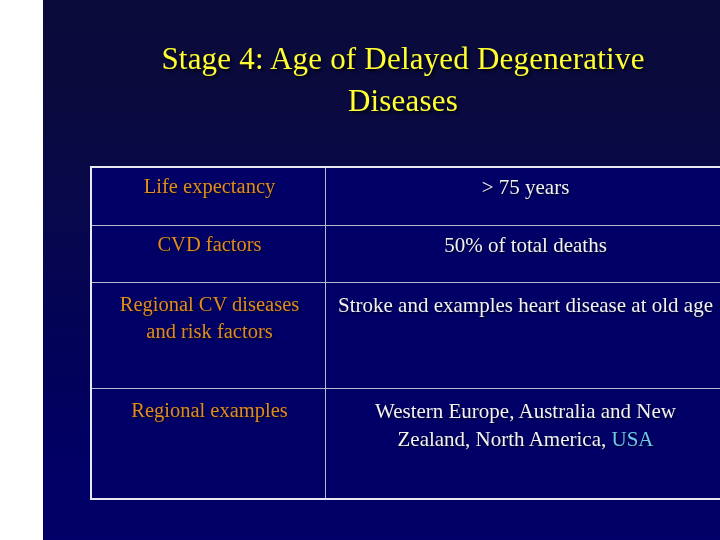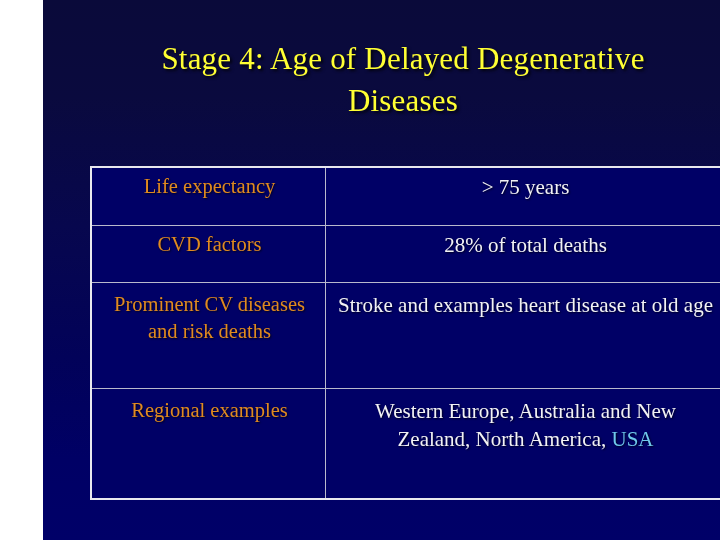--- a/index.html
+++ b/index.html
@@ -107,27 +107,27 @@
         <td class="value-cell">
           <div class="cell-inner">&gt; 75 years</div>
         </td>
       </tr>
 
       <tr class="row-cvd">
         <td class="label-cell">
           <div class="cell-inner">CVD factors</div>
         </td>
         <td class="value-cell">
-          <div class="cell-inner">28% of total deaths</div>
+          <div class="cell-inner">50% of total deaths</div>
         </td>
       </tr>
 
       <tr class="row-prominent">
         <td class="label-cell">
-          <div class="cell-inner">Prominent CV diseases and risk deaths</div>
+          <div class="cell-inner">Regional CV diseases and risk factors</div>
         </td>
         <td class="value-cell">
           <div class="cell-inner">Stroke and examples heart disease at old age</div>
         </td>
       </tr>
 
       <tr class="row-regional">
         <td class="label-cell">
           <div class="cell-inner">Regional examples</div>
         </td>

